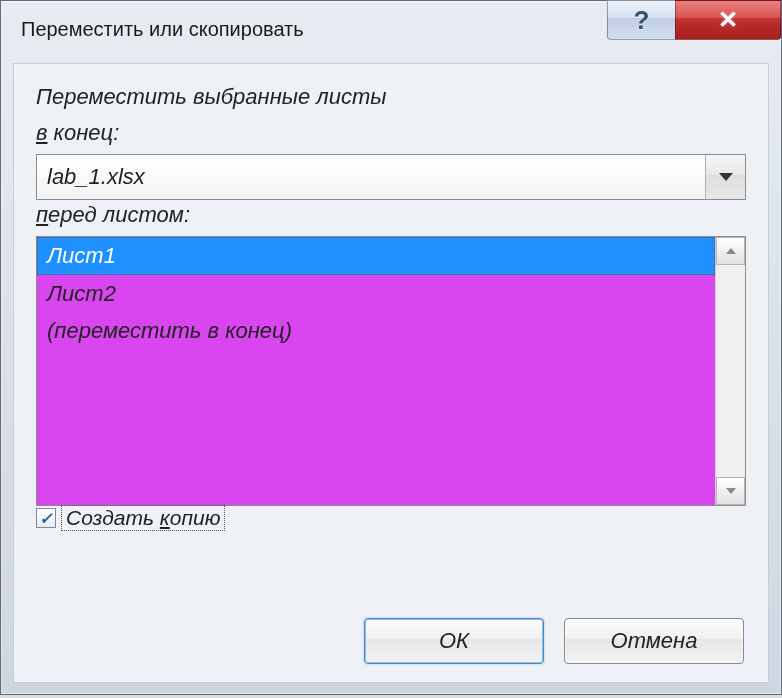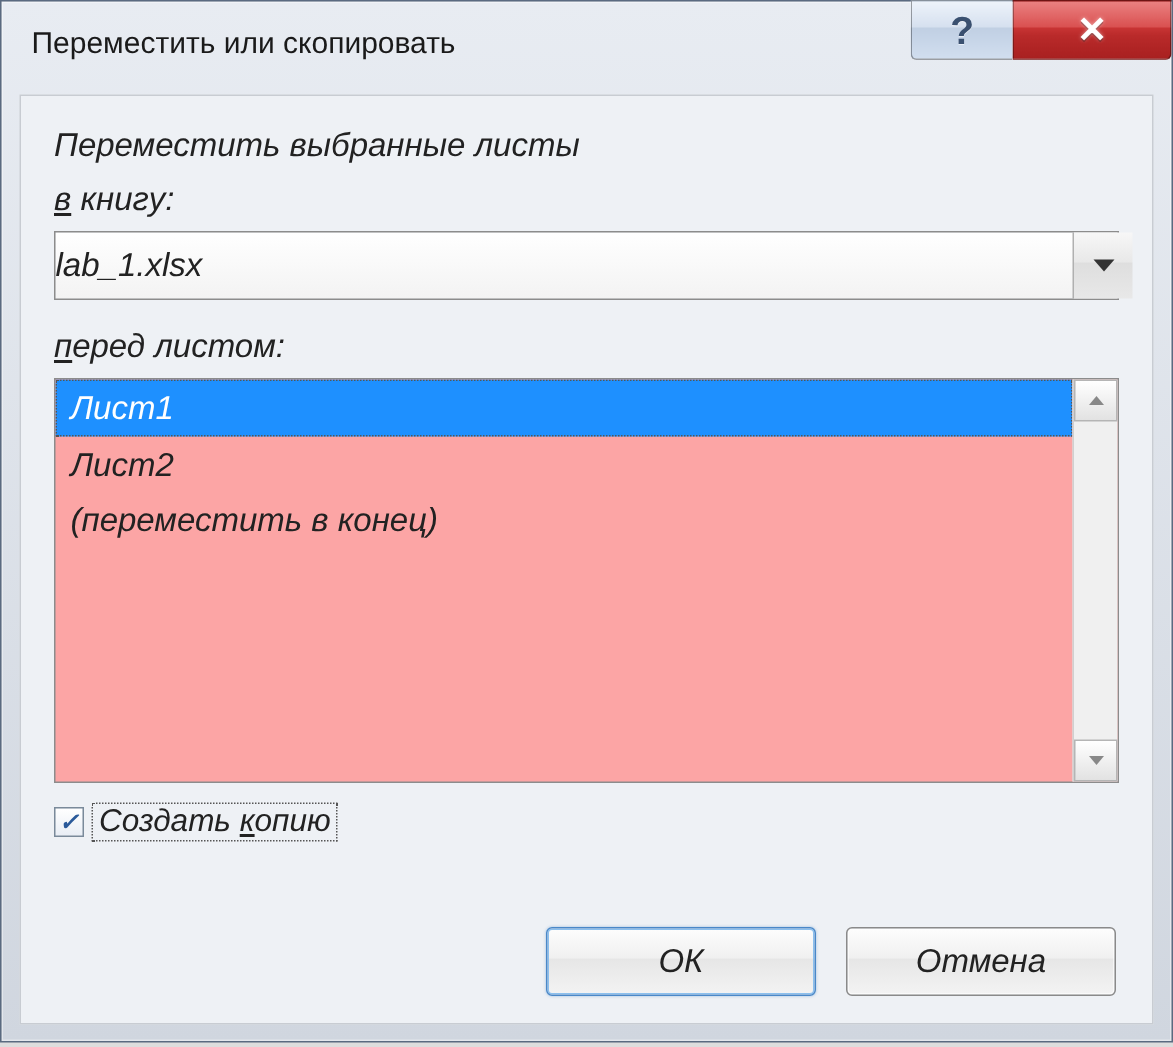--- a/index.html
+++ b/index.html
@@ -89,46 +89,45 @@
       display: inline-block;
     }
     .underline-custom { text-decoration: underline; }
     .combo {
       width: 100%;
       height: 46px;
       background: linear-gradient(to bottom, #fff, #f3f3f3);
       border: 1px solid #8c8c8c;
       display: flex;
       align-items: center;
-      padding: 0 0;
-      margin-bottom: 18px;
+      padding: 0 10px;
+      margin-bottom: 2px;
       position: relative;
     }
     .combo-text {
       font-size: 22px;
       color: #222;
       flex: 1;
     }
     .combo-arrow {
       width: 40px;
       height: 44px;
       margin-right: -10px;
       border-left: 1px solid #b0b0b0;
       background: linear-gradient(to bottom, #f7f7f7 0%, #e8e8e8 45%, #dedede 46%, #e8e8e8 100%);
       display: flex;
       align-items: center;
       justify-content: center;
     }
     .listbox-wrap {
       width: 100%;
       height: 270px;
-      background: #fca5a5;
+      background: #d946ef;
       border: 1px solid #8c8c8c;
       display: flex;
-      margin-bottom: 14px;
     }
     .listbox {
       flex: 1;
       overflow: hidden;
     }
     .list-item {
       padding: 4px 10px;
       font-size: 22px;
       color: #222;
       line-height: 1.35;
@@ -217,21 +216,21 @@
       <div class="titlebar-btn close-btn">
         <span class="close-glyph">✕</span>
       </div>
     </div>
   </div>
 
   <div class="content">
     <div class="instruction">Переместить выбранные листы</div>
 
     <div class="label">
-      <span class="underline-custom">в</span><span> книгу:</span>
+      <span class="underline-custom">в</span><span> конец:</span>
     </div>
 
     <div class="combo">
       <span class="combo-text">lab_1.xlsx</span>
       <div class="combo-arrow">
         <svg width="16" height="10" viewBox="0 0 16 10">
           <polygon points="1,1 15,1 8,9" fill="#333"></polygon>
         </svg>
       </div>
     </div>

